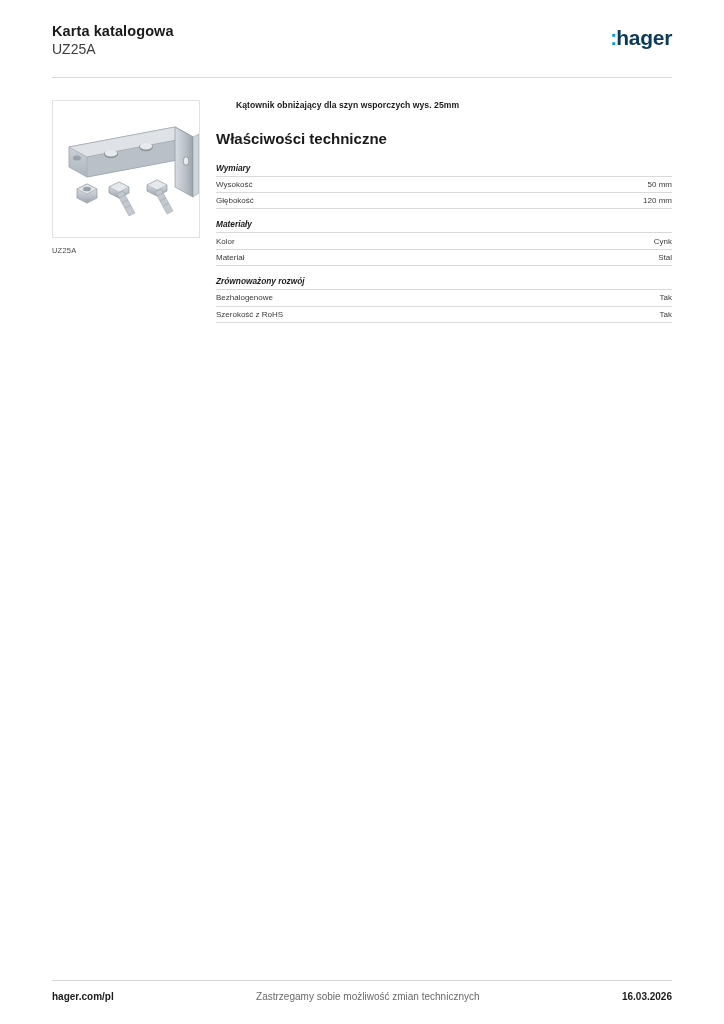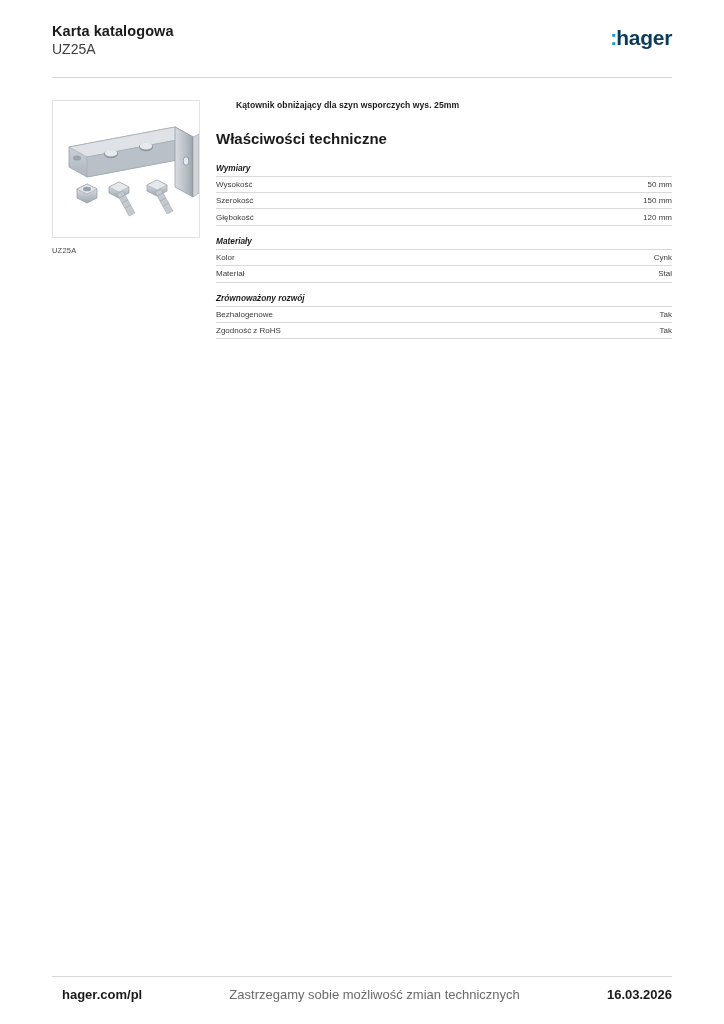--- a/index.html
+++ b/index.html
@@ -143,23 +143,22 @@
     bottom: 22px;
   }
   .footer-rule {
     border-top: 1px solid #d8d8d8;
     margin-bottom: 10px;
   }
   .footer-row {
     display: flex;
     align-items: center;
     justify-content: space-between;
-    font-size: 13px;
+    font-size: 10px;
     color: #555;
-    margin-left: 10px;
   }
   .footer-left {
     font-weight: bold;
     color: #1a1a1a;
     flex: 0 0 auto;
   }
   .footer-center {
     flex: 1;
     text-align: center;
     color: #6a6a6a;
@@ -259,24 +258,20 @@
       <div class="section-main-title">Właściwości techniczne</div>
 
       <div class="group-title first">Wymiary</div>
       <table class="spec-table">
         <tbody>
           <tr>
             <td>Wysokość</td>
             <td class="val">50 mm</td>
           </tr>
           <tr>
-            <td>Szerokość</td>
-            <td class="val">150 mm</td>
-          </tr>
-          <tr>
             <td>Głębokość</td>
             <td class="val">120 mm</td>
           </tr>
         </tbody>
       </table>
 
       <div class="group-title">Materiały</div>
       <table class="spec-table">
         <tbody>
           <tr>
@@ -291,21 +286,21 @@
       </table>
 
       <div class="group-title">Zrównoważony rozwój</div>
       <table class="spec-table">
         <tbody>
           <tr>
             <td>Bezhalogenowe</td>
             <td class="val">Tak</td>
           </tr>
           <tr>
-            <td>Zgodność z RoHS</td>
+            <td>Szerokość z RoHS</td>
             <td class="val">Tak</td>
           </tr>
         </tbody>
       </table>
     </div>
   </div>
 
   <div class="footer">
     <div class="footer-rule"></div>
     <div class="footer-row">

